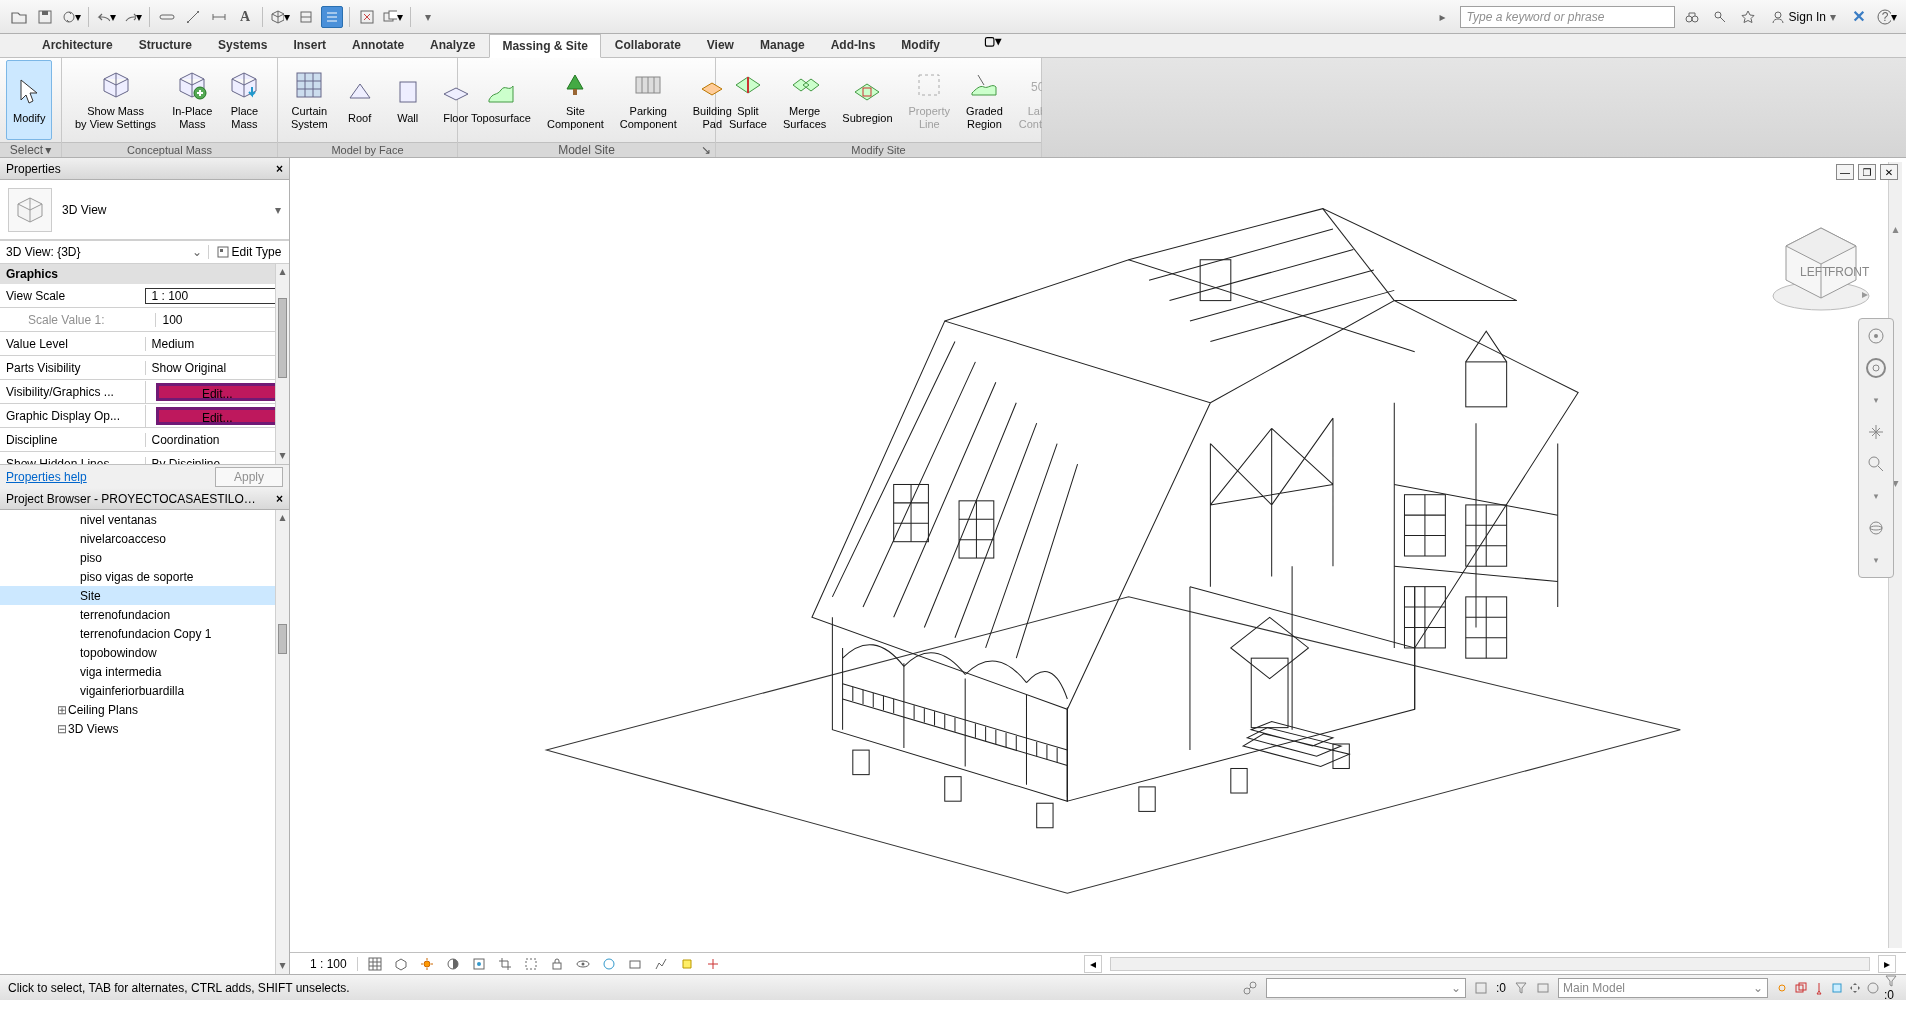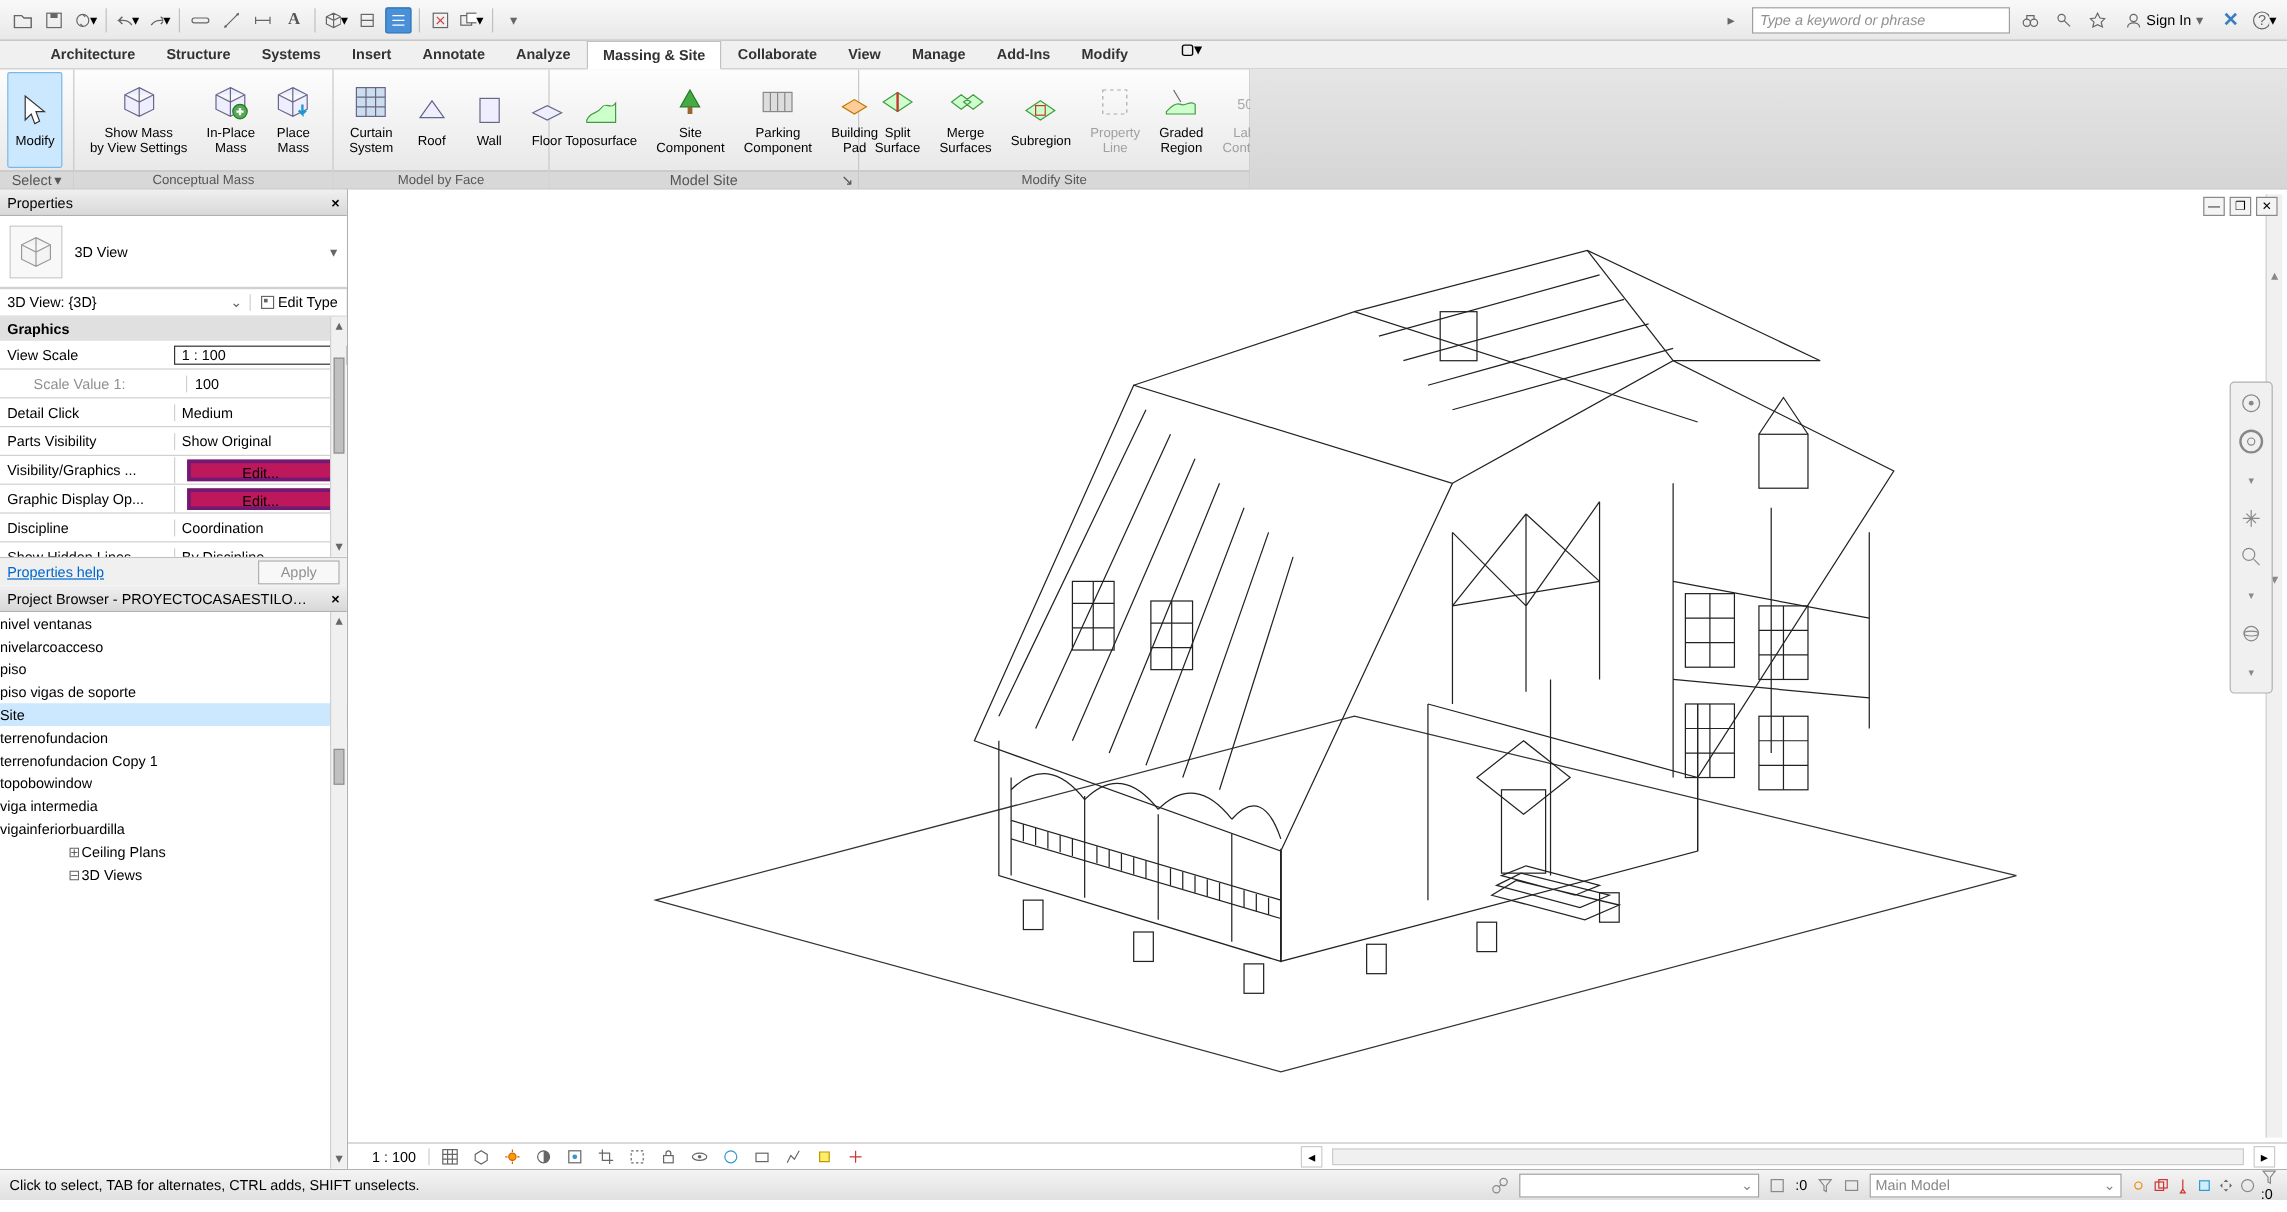--- a/index.html
+++ b/index.html
@@ -49,21 +49,21 @@
 .props-head { background:#e0e0e0; font-weight:600; padding:0 6px; height:20px; display:flex; align-items:center; justify-content:space-between; }
 
 .props-body { position:relative; flex:0 0 200px; background:#fff; overflow:hidden; }
 .props-scroll { position:absolute; right:0; top:0; width:14px; height:100%; background:#f0f0f0; border-left:1px solid #d0d0d0; }
 .props-scroll .thumb { background:#c0c0c0; margin:20px 2px; height:80px; border:1px solid #909090; }
 .props-foot { height:24px; background:#f0f0f0; border-top:1px solid #c0c0c0; display:flex; align-items:center; justify-content:space-between; padding:0 6px; }
 .props-foot a { color:#0066cc; text-decoration:underline; cursor:pointer; }
 .apply-btn { background:#f8f8f8; border:1px solid #b0b0b0; color:#909090; padding:2px 18px; cursor:default; }
 
 .browser-body { flex:1; background:#fff; overflow:hidden; position:relative; }
-.tree-item { height:19px; display:flex; align-items:center; cursor:pointer; }
+.tree-item { height:19px; display:flex; align-items:center; padding-left:80px; cursor:pointer; }
 .tree-item.top { padding-left:56px; }
 .tree-item.sel { background:#cce8ff; }
 .tree-exp { width:12px; text-align:center; color:#666; }
 
 
 .canvas-wrap { flex:1; position:relative; background:#fff; }
 .canvas-top-btns { position:absolute; top:6px; right:8px; display:flex; gap:4px; z-index:5; }
 .canvas-top-btns span { width:18px; height:16px; border:1px solid #888; background:#f4f4f4; display:flex; align-items:center; justify-content:center; font-size:10px; cursor:pointer; }
 
 .view-cube-wrap { position:absolute; top:60px; right:30px; width:110px; height:100px; }
@@ -444,21 +444,21 @@
       <div id="prop-rows">
           <div class="props-row dual">
             <div class="l">View Scale</div>
             <div class="r" style="border:1px solid #333;background:#fff">1 : 100</div>
           </div>
           <div class="props-row dual gray">
             <div class="l">Scale Value    1:</div>
             <div class="r">100</div>
           </div>
           <div class="props-row dual">
-            <div class="l">Detail Click</div>
+            <div class="l">Value Level</div>
             <div class="r">Medium</div>
           </div>
           <div class="props-row dual">
             <div class="l">Parts Visibility</div>
             <div class="r">Show Original</div>
           </div>
           <div class="props-row dual">
             <div class="l">Visibility/Graphics ...</div>
             <div class="r">
               <div class="btn-edit">Edit...</div>
@@ -521,20 +521,31 @@
     <div class="canvas-top-btns">
       <span>—</span>
       <span>❐</span>
       <span>✕</span>
     </div>
     <div style="position:absolute;top:4px;right:4px;width:14px;bottom:26px;background:#f0f0f0;border-left:1px solid #d0d0d0">
       <div style="text-align:center;color:#888;margin-top:60px">▴</div>
       <div style="margin-top:240px;text-align:center;color:#888">▾</div>
     </div>
 
+    <div class="view-cube-wrap">
+      <svg width="110" height="100" viewBox="0 0 110 100">
+        <ellipse cx="55" cy="78" rx="48" ry="14" fill="#f0f0f0" stroke="#bbb"></ellipse>
+        <path d="M55 10 L90 28 L90 62 L55 80 L20 62 L20 28 Z" fill="#f6f6f6" stroke="#999"></path>
+        <path d="M55 10 L90 28 L55 46 L20 28 Z" fill="#eee" stroke="#999"></path>
+        <path d="M55 46 L55 80" stroke="#999"></path>
+        <text x="34" y="58" font-size="8" fill="#888">LEFT</text>
+        <text x="62" y="58" font-size="8" fill="#888">FRONT</text>
+        <path d="M96 74 l6 3 -6 3" fill="#999"></path>
+      </svg>
+    </div>
 
     <div class="nav-bar">
       <span>
           <svg width="18" height="18">
             <circle cx="9" cy="9" r="7" fill="none" stroke="#888"></circle>
             <circle cx="9" cy="9" r="2" fill="#888"></circle>
           </svg>
         </span>
       <span>
           <svg width="22" height="22">

